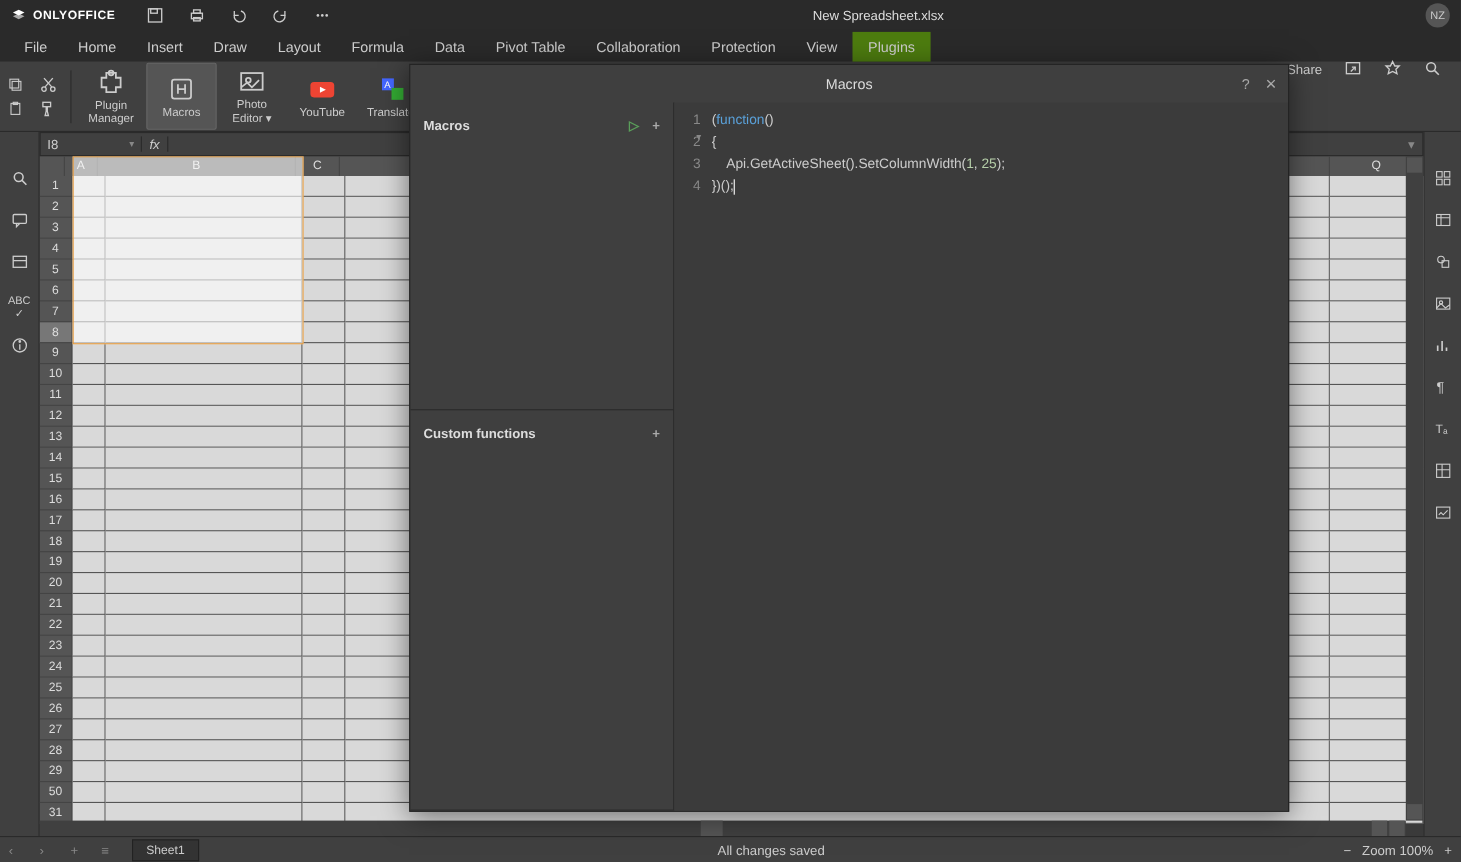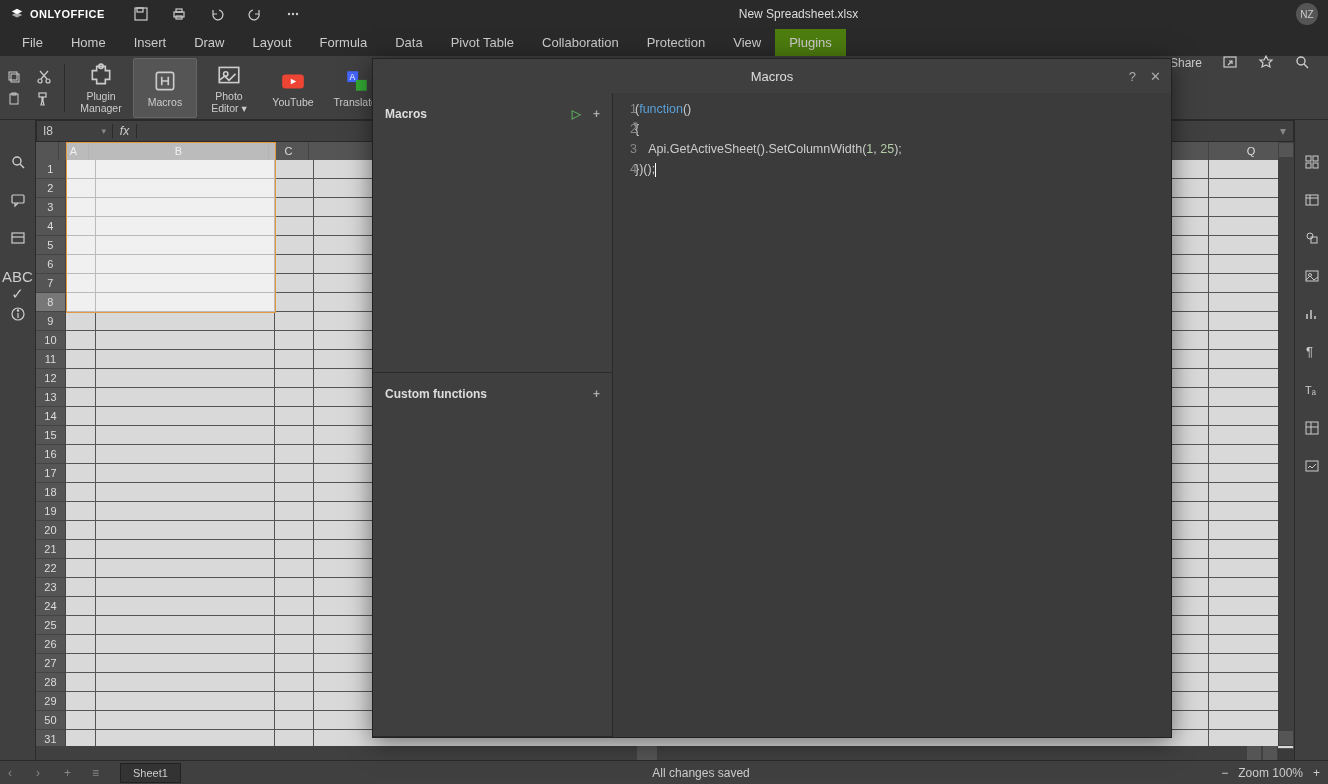--- a/index.html
+++ b/index.html
@@ -26,21 +26,21 @@
 .ribbon { height:64px; background:#404040; border-bottom:1px solid #2a2a2a; display:flex; align-items:center; }
 .ribbon-mini { width:30px; display:flex; flex-direction:column; gap:6px; padding:4px 6px; }
 .ribbon-mini .ic { width:16px; height:16px; color:#ccc; }
 .ribbon-sep { width:1px; height:48px; background:#2a2a2a; margin:0 4px; }
 .ribbon-btn { display:flex; flex-direction:column; align-items:center; justify-content:center; padding:4px 10px; width:64px; color:#ccc; font-size:10.5px; text-align:center; gap:2px; }
 .ribbon-btn.active { background:#555; border:1px solid #666; border-radius:2px; }
 .ribbon-btn .bicon { width:26px; height:26px; display:flex; align-items:center; justify-content:center; }
 
 
 .formulabar { position:absolute; top:120px; left:36px; right:34px; height:22px; background:#404040; border:1px solid #2a2a2a; display:flex; align-items:center; }
-.cellref { width:76px; border-right:1px solid #2a2a2a; padding:0 6px; color:#ccc; display:flex; align-items:center; justify-content:space-between; }
+.cellref { width:92px; border-right:1px solid #2a2a2a; padding:0 6px; color:#ccc; display:flex; align-items:center; justify-content:space-between; }
 .cellref .dd { color:#888; font-size:9px; }
 .fx { width:24px; text-align:center; font-style:italic; color:#ccc; border-right:1px solid #2a2a2a; }
 .formula-input { flex:1; background:transparent; border:none; color:#ccc; padding:0 6px; outline:none; }
 .fexpand { width:20px; text-align:center; color:#888; }
 
 
 .leftrail { position:absolute; top:120px; left:0; width:36px; bottom:24px; background:#404040; border-right:1px solid #2a2a2a; display:flex; flex-direction:column; align-items:center; gap:22px; padding-top:34px; }
 .leftrail .ic { width:16px; height:16px; color:#ccc; }
 
 
@@ -75,21 +75,21 @@
 .modal-head .mh-right { position:absolute; right:10px; display:flex; gap:14px; }
 .modal-body { flex:1; display:flex; overflow:hidden; }
 .mside { width:240px; border-right:1px solid #2a2a2a; display:flex; flex-direction:column; }
 .mside-sec { border-bottom:1px solid #2a2a2a; }
 .mside-head { display:flex; align-items:center; padding:14px 12px; font-weight:bold; font-size:12px; color:#ddd; }
 .mside-head .hicons { margin-left:auto; display:flex; gap:12px; }
 .macro-item { background:#6f7884; color:#fff; padding:8px 14px; font-size:12px; font-weight:bold; display:flex; align-items:center; }
 .macro-item .dots { margin-left:auto; color:#ddd; }
 .editor { flex:1; background:#3b3b3b; font-family:Consolas,Menlo,monospace; font-size:12.5px; position:relative; }
 .gut { position:absolute; left:0; top:0; width:30px; text-align:right; color:#888; padding:6px 6px 0 0; line-height:20px; }
-.code { position:absolute; left:22px; top:6px; right:4px; line-height:20px; white-space:pre; color:#ccc; }
+.code { position:absolute; left:34px; top:6px; right:4px; line-height:20px; white-space:pre; color:#ccc; }
 .kw { color:#5aa0d8; }
 .num { color:#b5cea8; }
 .fold { position:absolute; left:20px; top:26px; color:#888; font-size:9px; }
 .cursor { display:inline-block; width:1px; height:14px; background:#fff; vertical-align:middle; }
 .modal-foot { height:48px; display:flex; align-items:center; justify-content:center; gap:20px; border-top:1px solid #2a2a2a; }
 .btn { min-width:80px; padding:5px 20px; font-size:12px; text-align:center; cursor:pointer; }
 .btn-primary { background:#ddd; color:#222; border:1px solid #aaa; }
 .btn-secondary { background:#4a4a4a; color:#ddd; border:1px solid #666; }
 
 svg { width:100%; height:100%; }
@@ -262,21 +262,21 @@
         <line x1="10" y1="10" x2="14" y2="14"></line>
       </svg></span>
   <span class="ic"><svg viewBox="0 0 16 16" stroke="#ccc" fill="none" stroke-width="1.2">
         <rect x="2" y="3" width="12" height="8" rx="1"></rect>
         <path d="M5 11v3l3-3"></path>
       </svg></span>
   <span class="ic"><svg viewBox="0 0 16 16" stroke="#ccc" fill="none" stroke-width="1.2">
         <rect x="2" y="3" width="12" height="10"></rect>
         <line x1="2" y1="7" x2="14" y2="7"></line>
       </svg></span>
-  <span class="ic" style="font-size:15px;color:#ccc;text-align:center;width:auto">ABC<br>✓</span>
+  <span class="ic" style="font-size:10px;color:#ccc;text-align:center;width:auto">ABC<br>✓</span>
   <span class="ic"><svg viewBox="0 0 16 16" stroke="#ccc" fill="none" stroke-width="1.2">
         <circle cx="8" cy="8" r="6"></circle>
         <line x1="8" y1="7" x2="8" y2="12"></line>
         <circle cx="8" cy="4.5" r="0.7" fill="#ccc"></circle>
       </svg></span>
 </div>
 
 <div class="rightrail">
   <span class="ic"><svg viewBox="0 0 16 16" stroke="#ccc" fill="none">
         <rect x="2" y="2" width="5" height="5"></rect>

